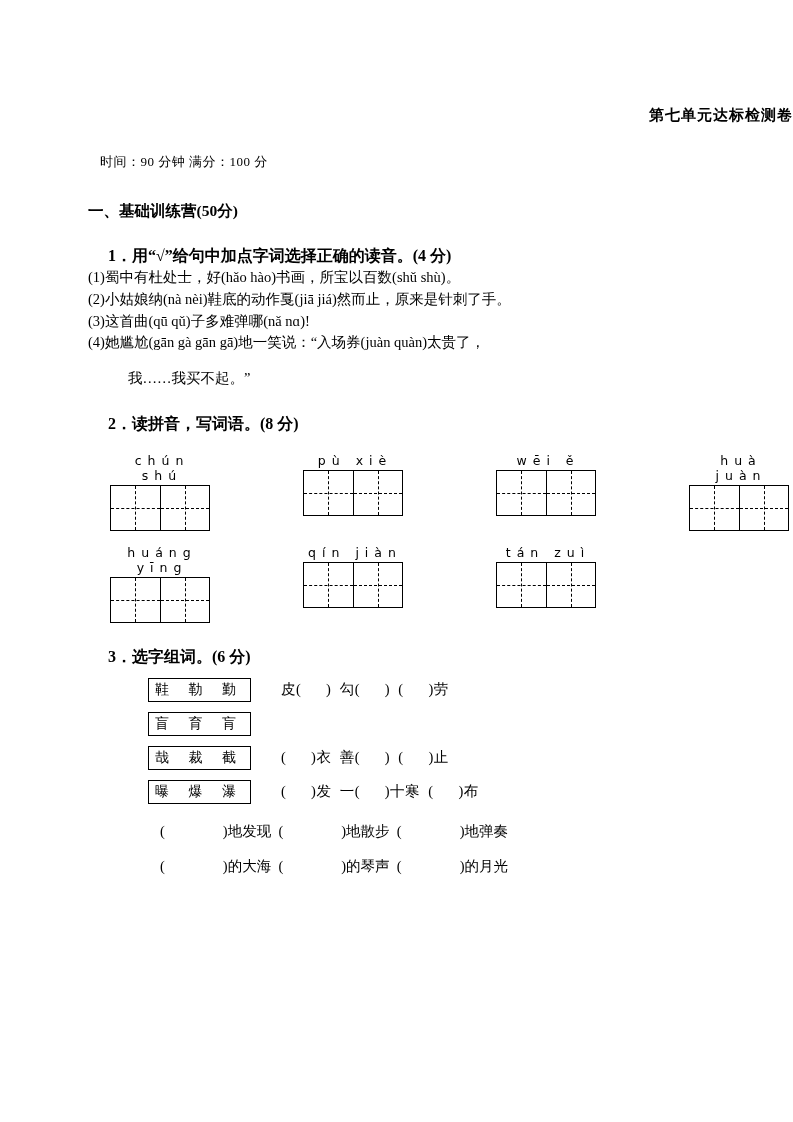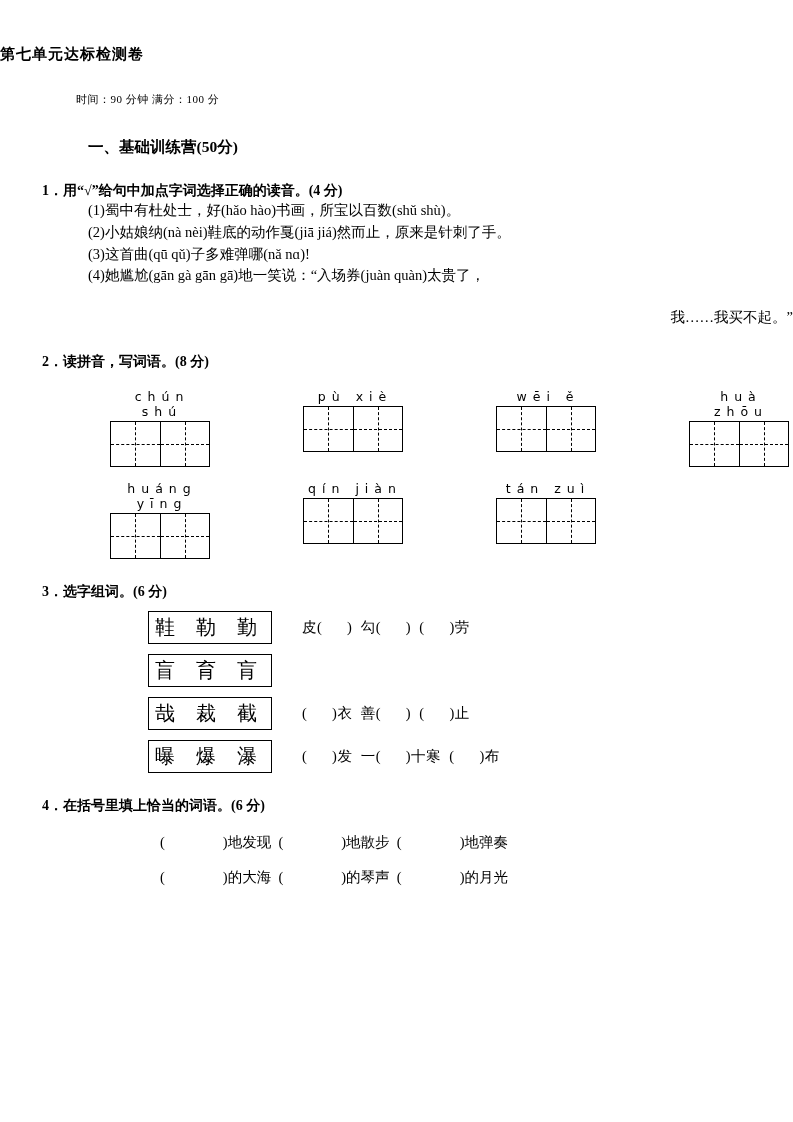--- a/index.html
+++ b/index.html
@@ -16,55 +16,54 @@
     overflow: hidden;
   }
   .page {
     position: relative;
     width: 793px;
     height: 1122px;
     padding: 0;
     box-sizing: border-box;
   }
   .doc-title {
-    text-align: left;
+    text-align: right;
     font-size: 15px;
     font-weight: bold;
-    margin-top: 45px;
+    margin-top: 106px;
     letter-spacing: 1px;
   }
   .subinfo {
     margin-top: 28px;
-    margin-left: 76px;
-    font-size: 11px;
+    margin-left: 100px;
+    font-size: 13px;
     letter-spacing: 0.5px;
   }
   .section-head {
     margin-top: 30px;
     margin-left: 88px;
     font-size: 15.5px;
     font-weight: bold;
   }
   .q-head {
     margin-top: 24px;
-    margin-left: 42px;
-    font-size: 14px;
+    margin-left: 108px;
+    font-size: 16px;
     font-weight: bold;
   }
   .q-line {
     margin-left: 88px;
     font-size: 14.5px;
     line-height: 1.5;
   }
   .q-line.indent {
     margin-left: 128px;
   }
   .tight {
-    margin-top: 20px;
-    text-align: right;
+    margin-top: 14px;
   }
   
   .pinyin-row {
     margin-top: 18px;
     margin-left: 110px;
     display: flex;
     gap: 93px;
   }
   .pinyin-row.second {
     margin-top: 14px;
@@ -113,21 +112,21 @@
   .choice-row {
     display: flex;
     align-items: center;
     margin-left: 148px;
     margin-top: 10px;
     font-size: 14.5px;
   }
   .choice-box {
     border: 1.2px solid #000;
     padding: 2px 6px;
-    font-size: 20px;
+    font-size: 14px;
     letter-spacing: 8px;
     min-width: 78px;
     text-align: center;
     box-sizing: border-box;
   }
   .choice-text {
     margin-left: 30px;
     letter-spacing: 0.5px;
     white-space: pre;
   }
@@ -177,21 +176,21 @@
       </div>
     </div>
     <div class="py-block">
       <div class="py-text">wēi    ě</div>
       <div class="tian-grid">
         <div class="tian-cell"></div>
         <div class="tian-cell"></div>
       </div>
     </div>
     <div class="py-block">
-      <div class="py-text">huà   zhōu</div>
+      <div class="py-text">huà   juàn</div>
       <div class="tian-grid">
         <div class="tian-cell"></div>
         <div class="tian-cell"></div>
       </div>
     </div>
   </div>
 
   <div class="pinyin-row second">
     <div class="py-block">
       <div class="py-text">huáng   yīng</div>
@@ -227,17 +226,16 @@
   </div>
   <div class="choice-row">
     <div class="choice-box">哉 裁 截</div>
     <div class="choice-text">(      )衣  善(      )  (      )止</div>
   </div>
   <div class="choice-row">
     <div class="choice-box">曝 爆 瀑</div>
     <div class="choice-text">(      )发  一(      )十寒  (      )布</div>
   </div>
 
-  <div class="q-head">4．在括号里填上恰当的词语。(6 分)</div>
   <div class="fill-row second">(                )地发现  (                )地散步  (                )地弹奏</div>
   <div class="fill-row">(                )的大海  (                )的琴声  (                )的月光</div>
 
 </div>
 
 </body></html>

